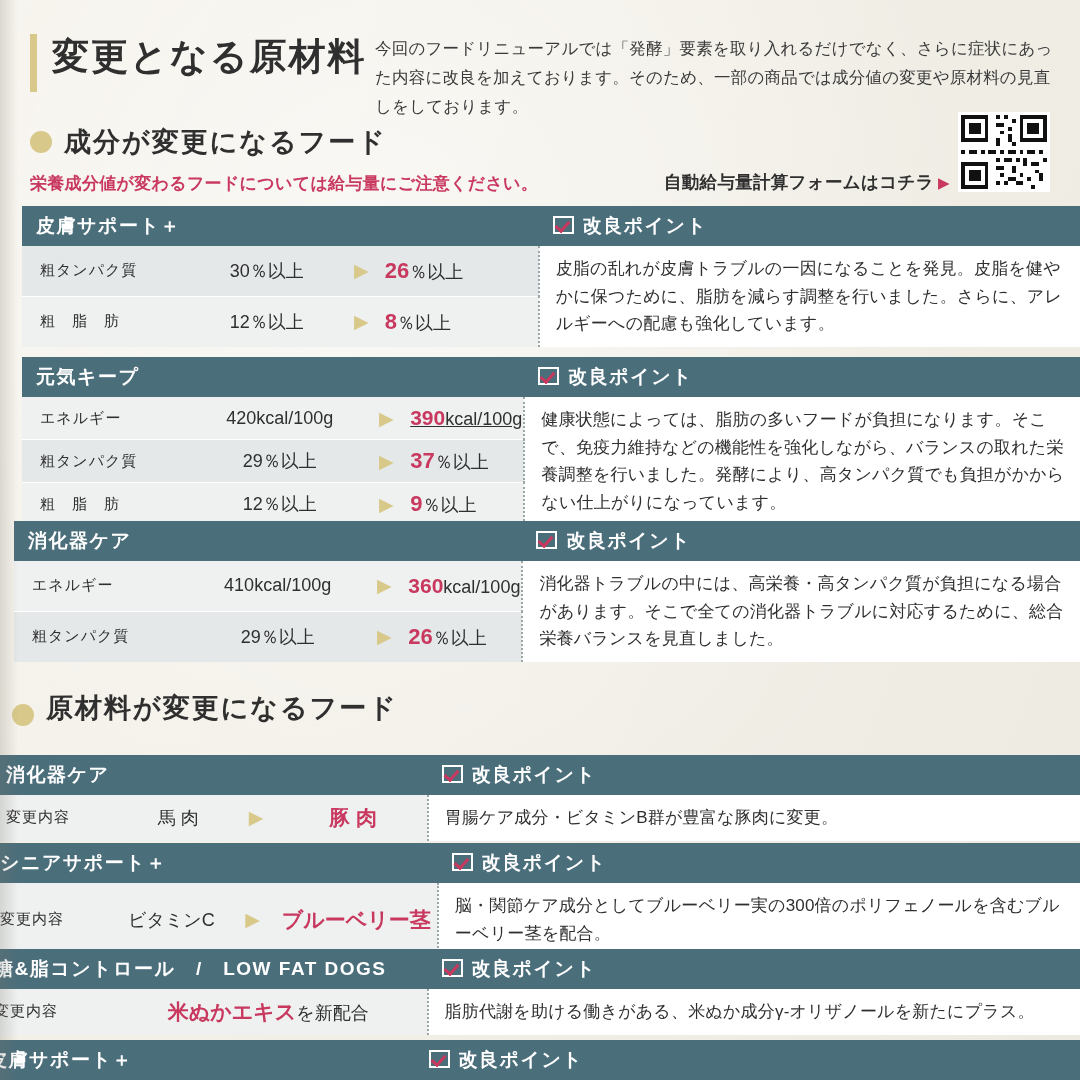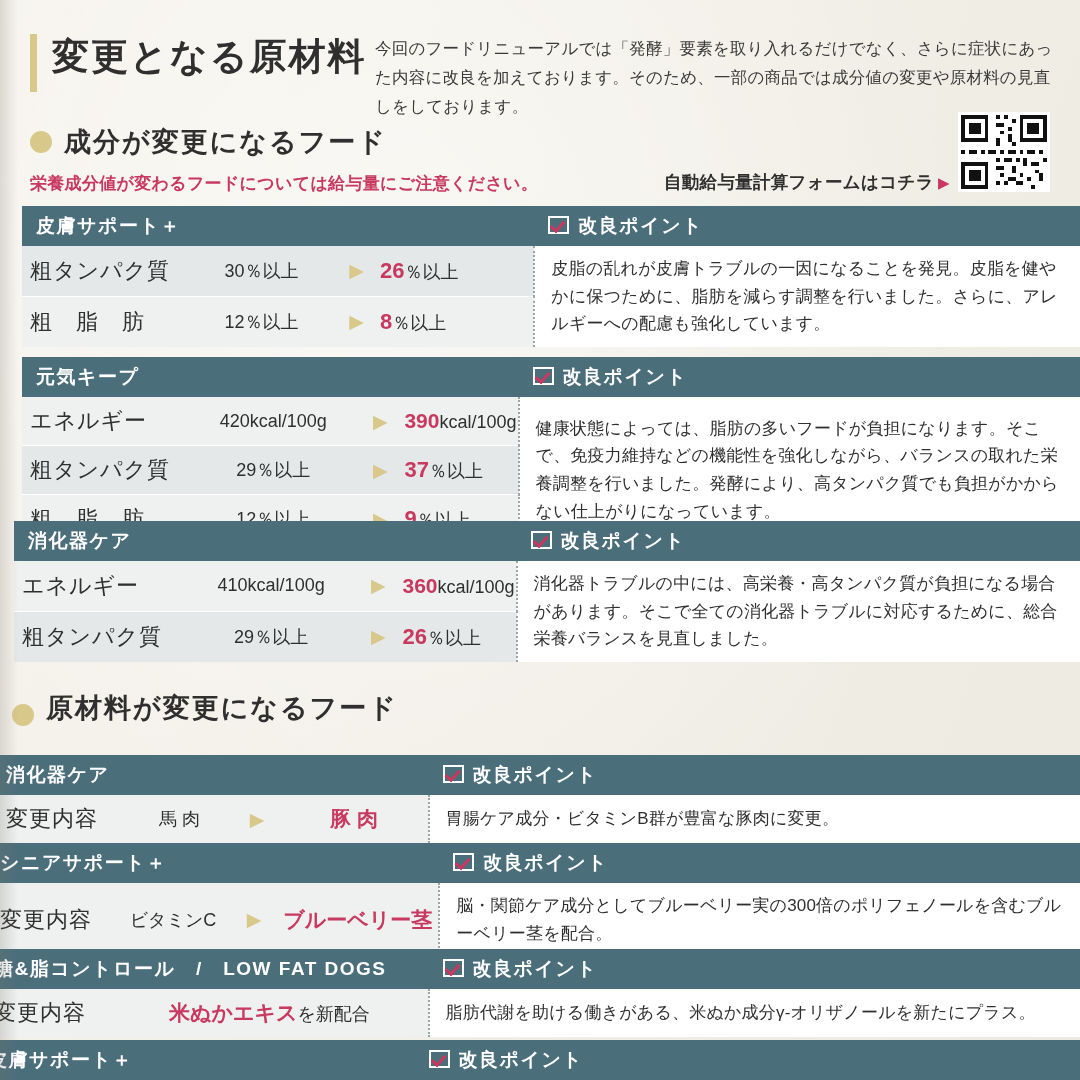--- a/index.html
+++ b/index.html
@@ -69,21 +69,21 @@
   .hdr-r{font-size:19px;font-weight:700;letter-spacing:1.5px;padding:7px 0 7px 14px;}
   .chk{display:inline-block;width:17px;height:14px;border:2px solid #ffffff;position:relative;margin-right:9px;vertical-align:-2px;}
   .chk:after{
     content:"";position:absolute;left:3px;top:0px;width:6px;height:11px;
     border:solid #c8385f;border-width:0 3px 3px 0;transform:rotate(42deg);
   }
 
   .rowA{background:#e4e8e8;}
   .rowB{background:#eef1f0;}
 
-  .lbl{font-size:22px;color:#2f2f2f;padding:9px 8px 9px 8px;white-space:nowrap;letter-spacing:1px;}
+  .lbl{font-size:15px;color:#2f2f2f;padding:9px 8px 9px 18px;white-space:nowrap;letter-spacing:1px;}
   .old{font-size:18px;color:#2f2f2f;text-align:center;white-space:nowrap;}
   .arr{color:#d8c98a;font-size:19px;text-align:center;width:46px;}
   .new{font-size:18px;color:#2f2f2f;text-align:left;white-space:nowrap;padding-right:28px;}
   .new b{color:#c8385f;font-size:22px;font-weight:700;}
   .newc{font-size:18px;color:#2f2f2f;text-align:center;white-space:nowrap;}
   .newc b{color:#c8385f;font-size:21px;font-weight:700;}
 
   .desc{
     font-size:17px;line-height:1.62;color:#2f2f2f;
     padding:9px 14px 9px 16px;letter-spacing:.2px;
@@ -199,21 +199,21 @@
         <tr class="hdr">
       <td class="hdr-l" colspan="4" style="width:478px;">元気キープ</td>
       <td class="hdr-r" style="width:580px;">
         <span class="chk"></span><span>改良ポイント</span>
       </td>
     </tr>
     <tr class="rowB sepline">
       <td class="lbl" style="width:152px;">エネルギー</td>
       <td class="old" style="width:170px;">420kcal/100g</td>
       <td class="arr">▶</td>
-      <td class="newc" style="width:110px;"><b>390</b><span>kcal/100g</span></td>
+      <td class="newc" style="width:110px;text-decoration:underline;"><b>390</b><span>kcal/100g</span></td>
       <td class="desc" rowspan="3">健康状態によっては、脂肪の多いフードが負担になります。そこで、免疫力維持などの機能性を強化しながら、バランスの取れた栄養調整を行いました。発酵により、高タンパク質でも負担がかからない仕上がりになっています。</td>
     </tr>
     <tr class="rowA sepline">
       <td class="lbl">粗タンパク質</td>
       <td class="old">29％以上</td>
       <td class="arr">▶</td>
       <td class="new"><b>37</b><span>％以上</span></td>
     </tr>
     <tr class="rowB">
       <td class="lbl">粗　脂　肪</td>

